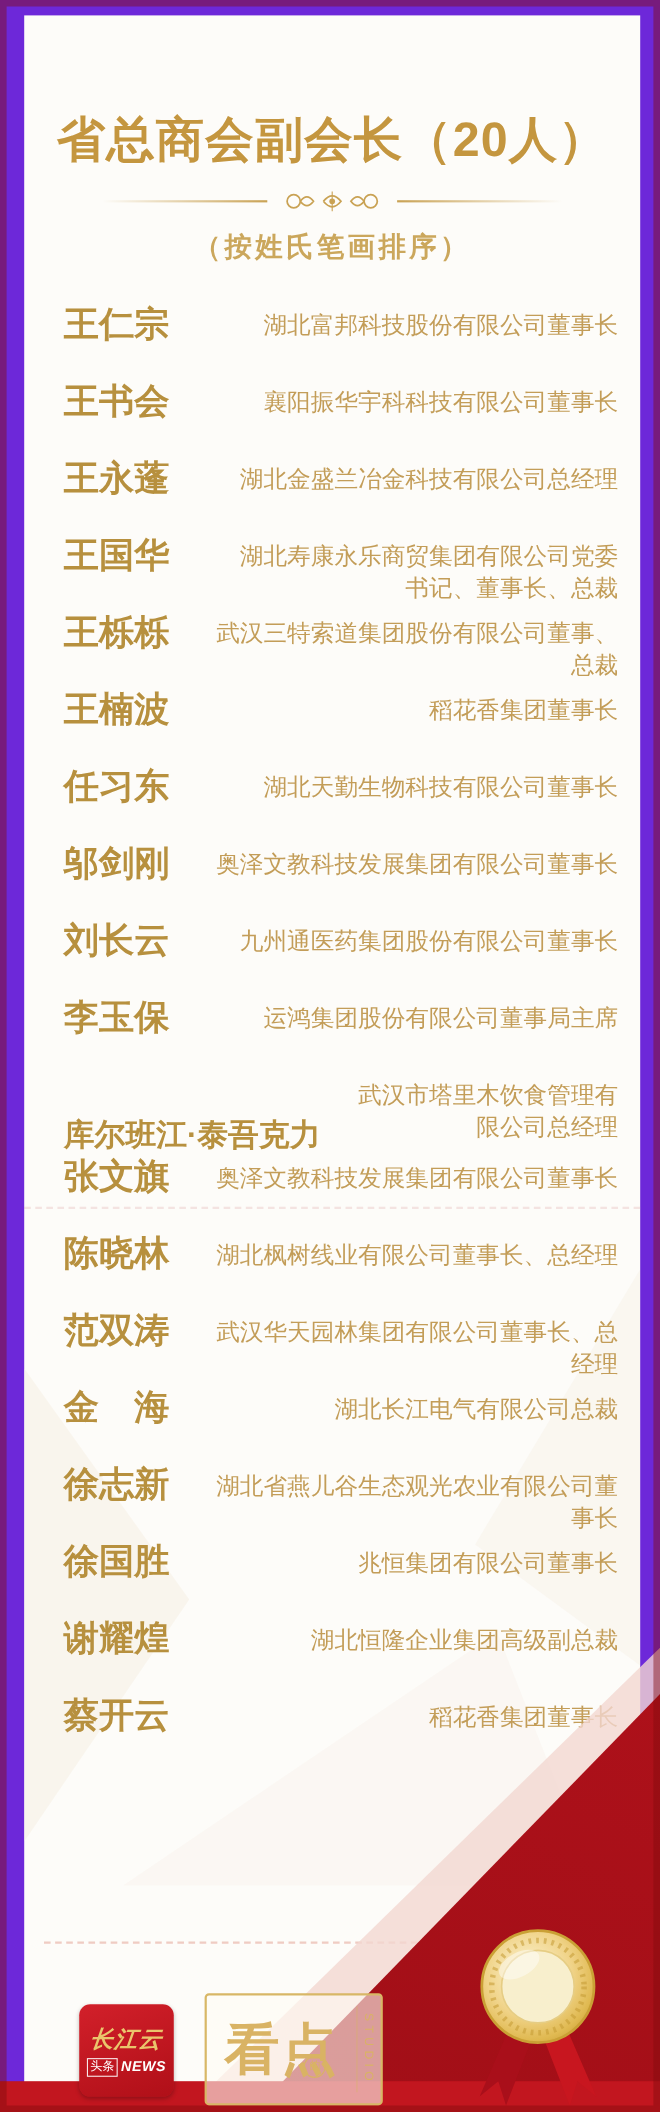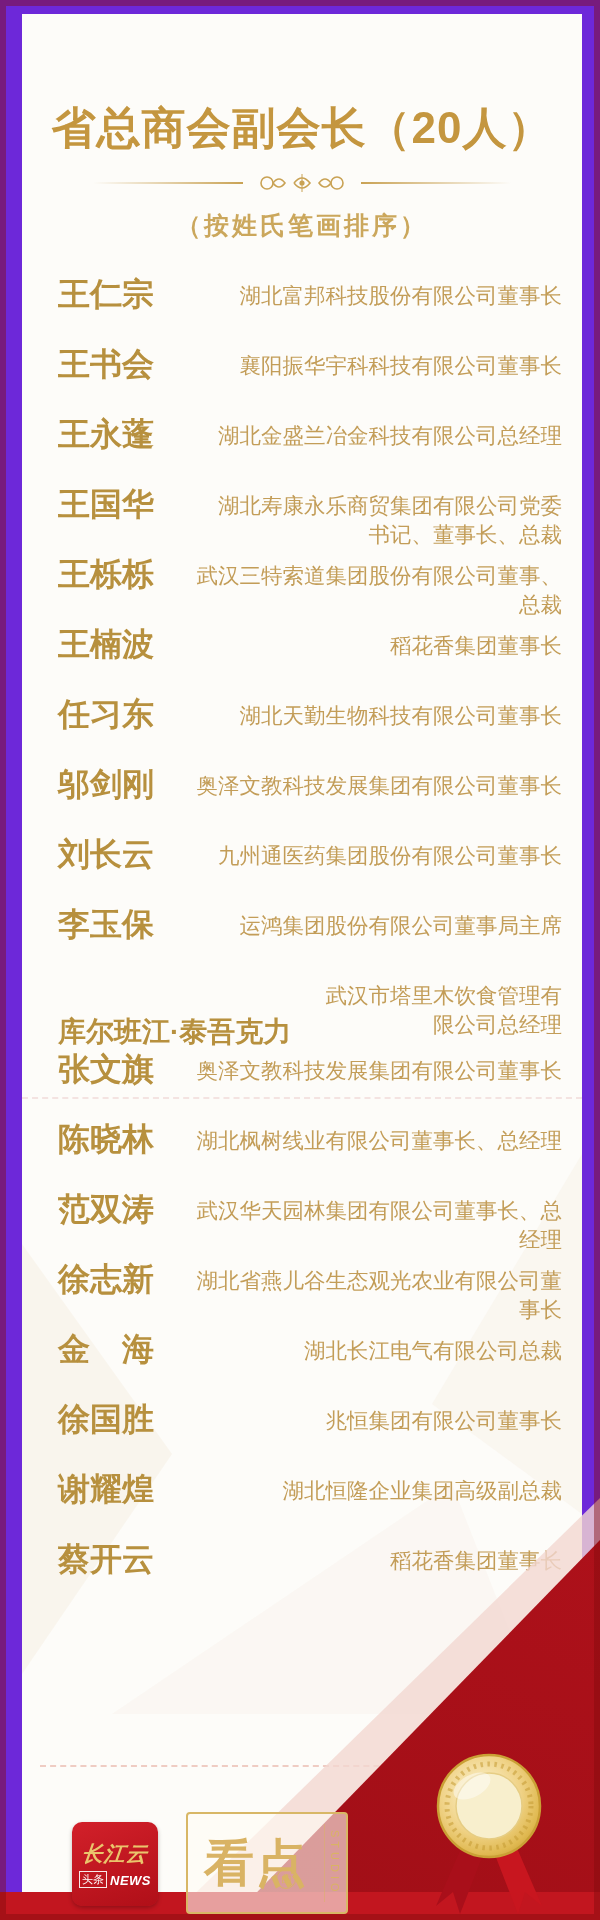--- a/index.html
+++ b/index.html
@@ -55,21 +55,21 @@
   .band{position:absolute;left:0;right:0;top:1892px;height:28px;background:#c2161f;}
 
   .logo-cjy{
     position:absolute;left:72px;top:1822px;width:86px;height:84px;border-radius:10px;
     background:linear-gradient(160deg,#d2202a,#b00f18);
     box-shadow:0 2px 4px rgba(0,0,0,.25);
     display:flex;flex-direction:column;align-items:center;justify-content:center;gap:3px;
   }
   .cjy-cal{font-family:"Liberation Serif","DejaVu Serif",serif;font-style:italic;font-weight:700;
     font-size:21px;color:#eac56c;transform:skewX(-6deg);letter-spacing:1px;}
-  .cjy-row{display:flex;align-items:flex-end;gap:3px;}
+  .cjy-row{display:flex;align-items:flex-start;gap:3px;}
   .cjy-tt{font-size:11px;color:#fff;border:1px solid rgba(255,255,255,.9);padding:0 2px;line-height:15px;}
   .cjy-news{font-size:13px;font-weight:800;color:#fff;font-style:italic;letter-spacing:.5px;}
 
   .logo-kd{
     position:absolute;left:186px;top:1812px;width:158px;height:98px;
     border:2px solid #d8b766;border-radius:4px;background:rgba(255,252,244,.6);
     display:flex;align-items:center;
   }
   .kd-text{flex:1;text-align:center;font-size:50px;font-weight:900;color:#d9b364;letter-spacing:2px;line-height:1;}
   .kd-seal{position:absolute;left:56%;top:56%;width:18px;height:18px;border:1.5px solid #d9b364;border-radius:50%;
@@ -179,28 +179,28 @@
     <div class="desc">湖北枫树线业有限公司董事长、总经理</div>
   </div>
 
   <div class="row">
     <div class="name">范双涛</div>
     <div class="desc">武汉华天园林集团有限公司董事长、总
 经理</div>
   </div>
 
   <div class="row">
+    <div class="name">金 海</div>
+    <div class="desc">湖北长江电气有限公司总裁</div>
+  </div>
+
+  <div class="row">
     <div class="name">徐志新</div>
     <div class="desc">湖北省燕儿谷生态观光农业有限公司董
 事长</div>
-  </div>
-
-  <div class="row">
-    <div class="name">金 海</div>
-    <div class="desc">湖北长江电气有限公司总裁</div>
   </div>
 
   <div class="row">
     <div class="name">徐国胜</div>
     <div class="desc">兆恒集团有限公司董事长</div>
   </div>
 
   <div class="row">
     <div class="name">谢耀煌</div>
     <div class="desc">湖北恒隆企业集团高级副总裁</div>

